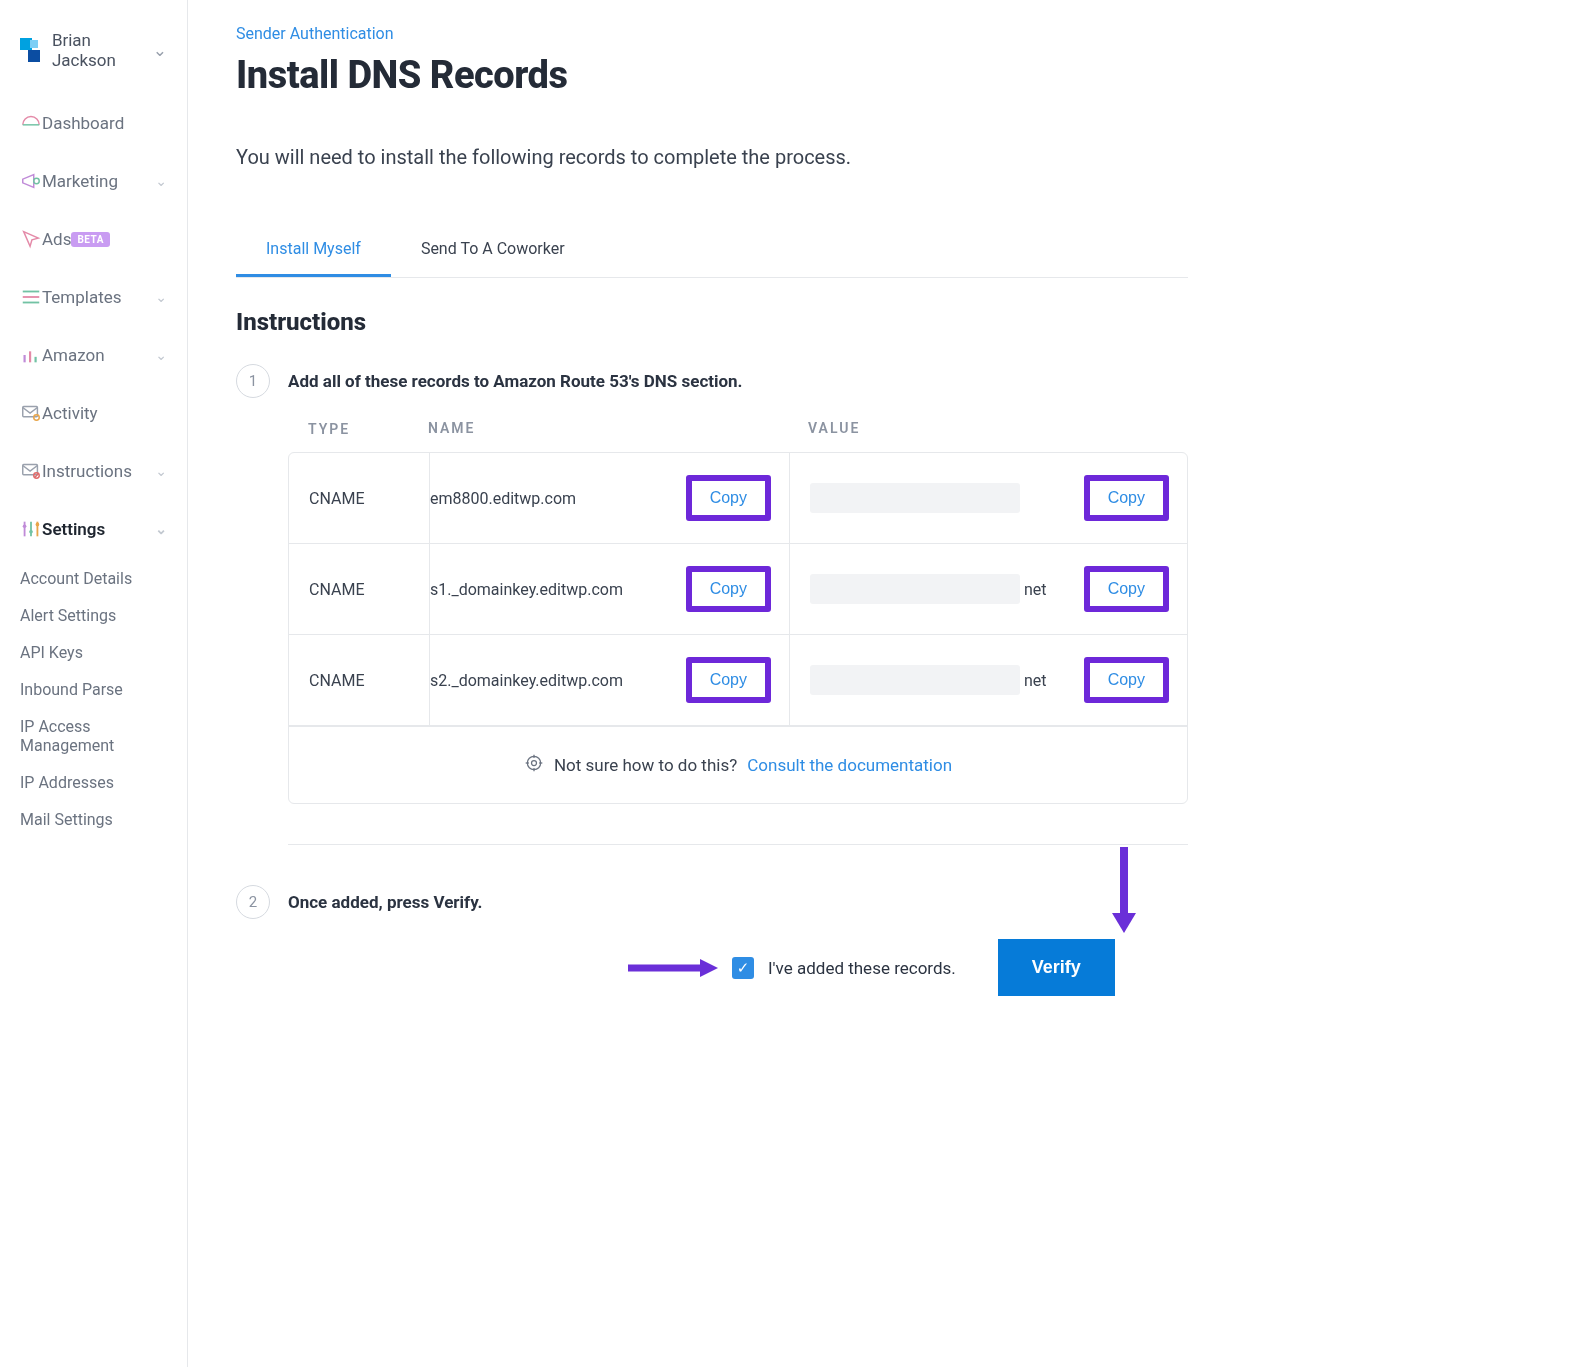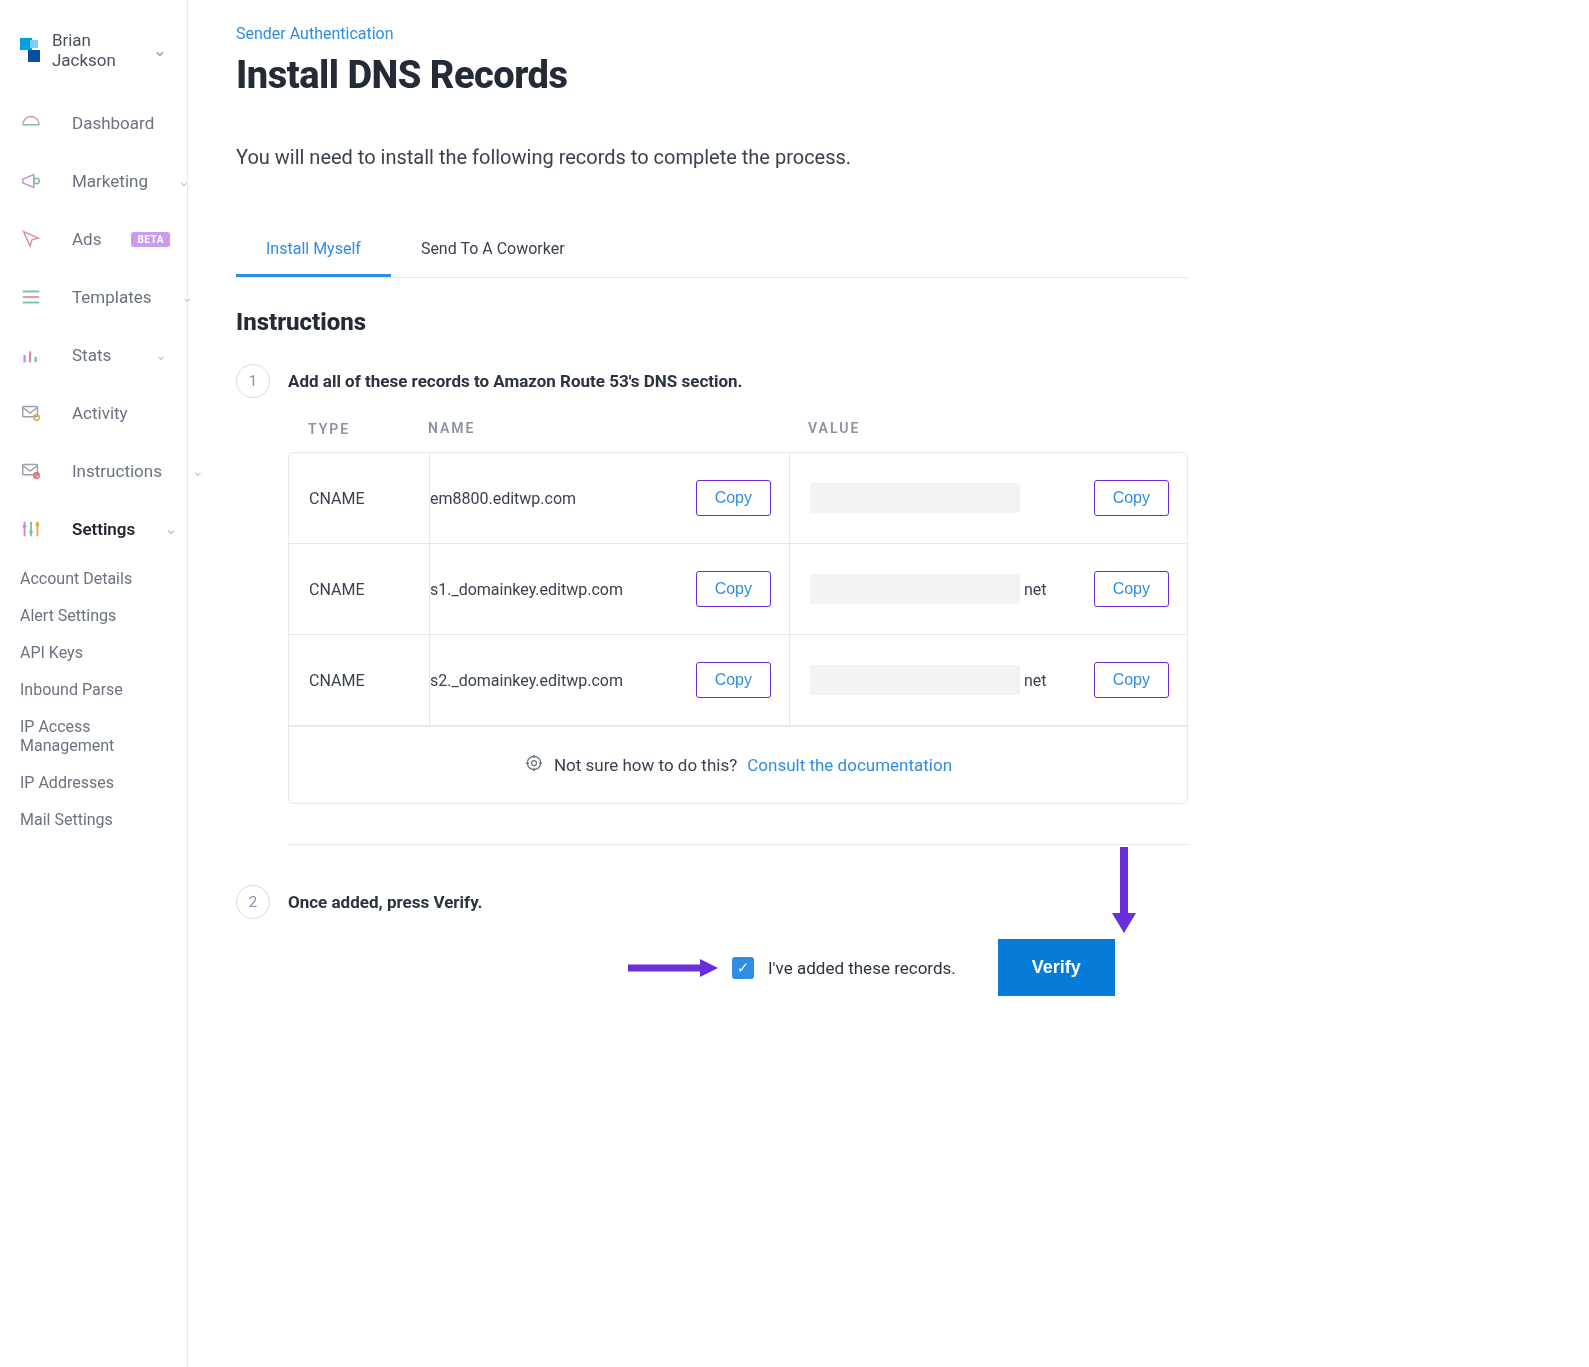--- a/index.html
+++ b/index.html
@@ -32,21 +32,21 @@
   .logo-icon { width: 24px; height: 24px; position: relative; }
   .logo-icon .sq { position: absolute; }
   .logo-icon .sq1 { width:12px; height:12px; background:#00a1e0; left:0; top:0; }
   .logo-icon .sq2 { width:12px; height:12px; background:#0b4da2; right:0; bottom:0; }
   .logo-icon .sq3 { width:8px; height:8px; background:#7ecff5; right:2px; top:2px; }
 
   .nav-item {
     display: flex;
     align-items: center;
     padding: 18px 20px;
-    gap: 30px;
+    gap: 0;
     color: #6b7380;
     cursor: pointer;
     font-size: 17px;
   }
   .nav-item .chev { margin-left: auto; color: #c3c9d1; font-size: 14px; }
   .nav-item.active { color: #1e252f; font-weight: 600; }
   .nav-icon { width: 22px; height: 22px; display: inline-flex; align-items:center; justify-content:center; flex-shrink:0; }
   .nav-icon svg { width: 22px; height: 22px; }
 
   .badge-beta {
@@ -166,21 +166,21 @@
     background: #f2f3f5;
     border-radius: 3px;
     height: 30px;
     width: 210px;
     margin-right: 4px;
   }
   .copy-btn {
     margin-left: auto;
     margin-right: 18px;
     background: #fff;
-    border: 1px solid #6d28d9;
+    border: 6px solid #6d28d9;
     color: #2f8de4;
     font-size: 16px;
     padding: 8px 18px;
     border-radius: 3px;
     cursor: pointer;
   }
   .suffix { color:#3a424f; font-size:16px; margin-right:4px; }
 
   .doc-row {
     display:flex;
@@ -290,21 +290,21 @@
   </div>
 
   <div class="nav-item">
     <span class="nav-icon">
       <svg viewBox="0 0 24 24" fill="none" stroke-width="2.4">
           <line x1="5" y1="20" x2="5" y2="12" stroke="#c08bd8"></line>
           <line x1="11" y1="20" x2="11" y2="8" stroke="#e48aa8"></line>
           <line x1="17" y1="20" x2="17" y2="14" stroke="#72c2a4"></line>
         </svg>
     </span>
-    <span>Stats</span>
+    <span>Amazon</span>
     <span class="chev">⌄</span>
   </div>
 
   <div class="nav-item">
     <span class="nav-icon">
       <svg viewBox="0 0 24 24" fill="none" stroke="#9aa1ad" stroke-width="1.6">
           <rect x="3" y="5" width="16" height="11" rx="1"></rect>
           <path d="M3 6l8 6 8-6"></path>
           <circle cx="18" cy="17" r="3" stroke="#e8a54a"></circle>
         </svg>

